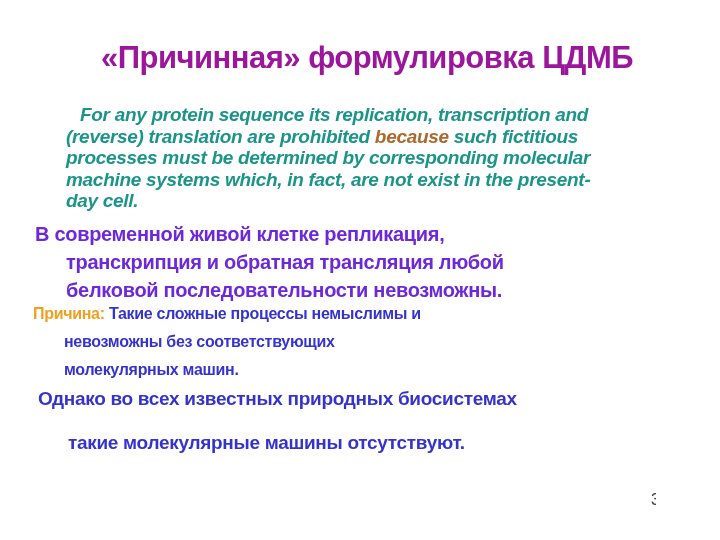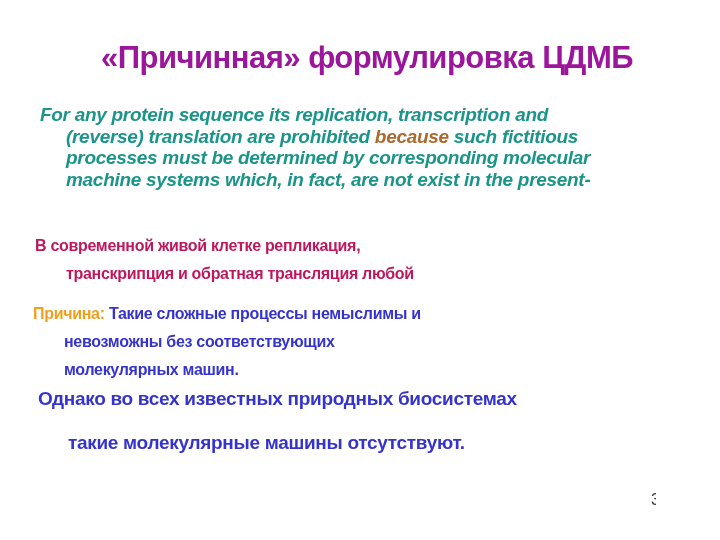--- a/index.html
+++ b/index.html
@@ -33,29 +33,29 @@
 
   .p-en {
     top: 104px;
     color: #1B9489;
     font-weight: bold;
     font-style: italic;
     font-size: 19px;
     line-height: 21.6px;
     letter-spacing: -0.3px;
   }
-  .p-en .fl { padding-left: 40px; }
+  .p-en .fl { padding-left: 32px; margin-left: 48px; }
   .p-en .cl { padding-left: 66px; }
   .because { color: #AA6A2D; }
 
   .p-red {
-    top: 232px;
-    color: #be185d;
+    top: 220px;
+    color: #6d28d9;
     font-weight: bold;
-    font-size: 16px;
+    font-size: 20px;
     line-height: 28px;
     letter-spacing: -0.3px;
   }
   .p-red .fl { padding-left: 35px; }
   .p-red .cl { padding-left: 66px; }
 
   .p-reason {
     top: 300px;
     color: #3533CE;
     font-weight: bold;
@@ -91,25 +91,27 @@
 
 <div class="slide">
 
   <div class="title">«Причинная» формулировка ЦДМБ</div>
 
   <div class="para p-en">
     <div class="ln fl">For any protein sequence its replication, transcription and</div>
     <div class="ln cl"><span>(reverse) translation are prohibited </span><span class="because">because</span><span> such fictitious</span></div>
     <div class="ln cl">processes must be determined by corresponding molecular</div>
     <div class="ln cl">machine systems which, in fact, are not exist in the present-</div>
+    <div class="ln cl">day cell.</div>
   </div>
 
   <div class="para p-red">
     <div class="ln fl">В современной живой клетке репликация,</div>
     <div class="ln cl">транскрипция и обратная трансляция любой</div>
+    <div class="ln cl">белковой последовательности невозможны.</div>
   </div>
 
   <div class="para p-reason">
     <div class="ln fl"><span class="reason-label">Причина:</span><span> Такие сложные процессы немыслимы и</span></div>
     <div class="ln cl">невозможны без соответствующих</div>
     <div class="ln cl">молекулярных машин.</div>
   </div>
 
   <div class="para p-however">
     <div class="ln fl">Однако во всех известных природных биосистемах</div>

